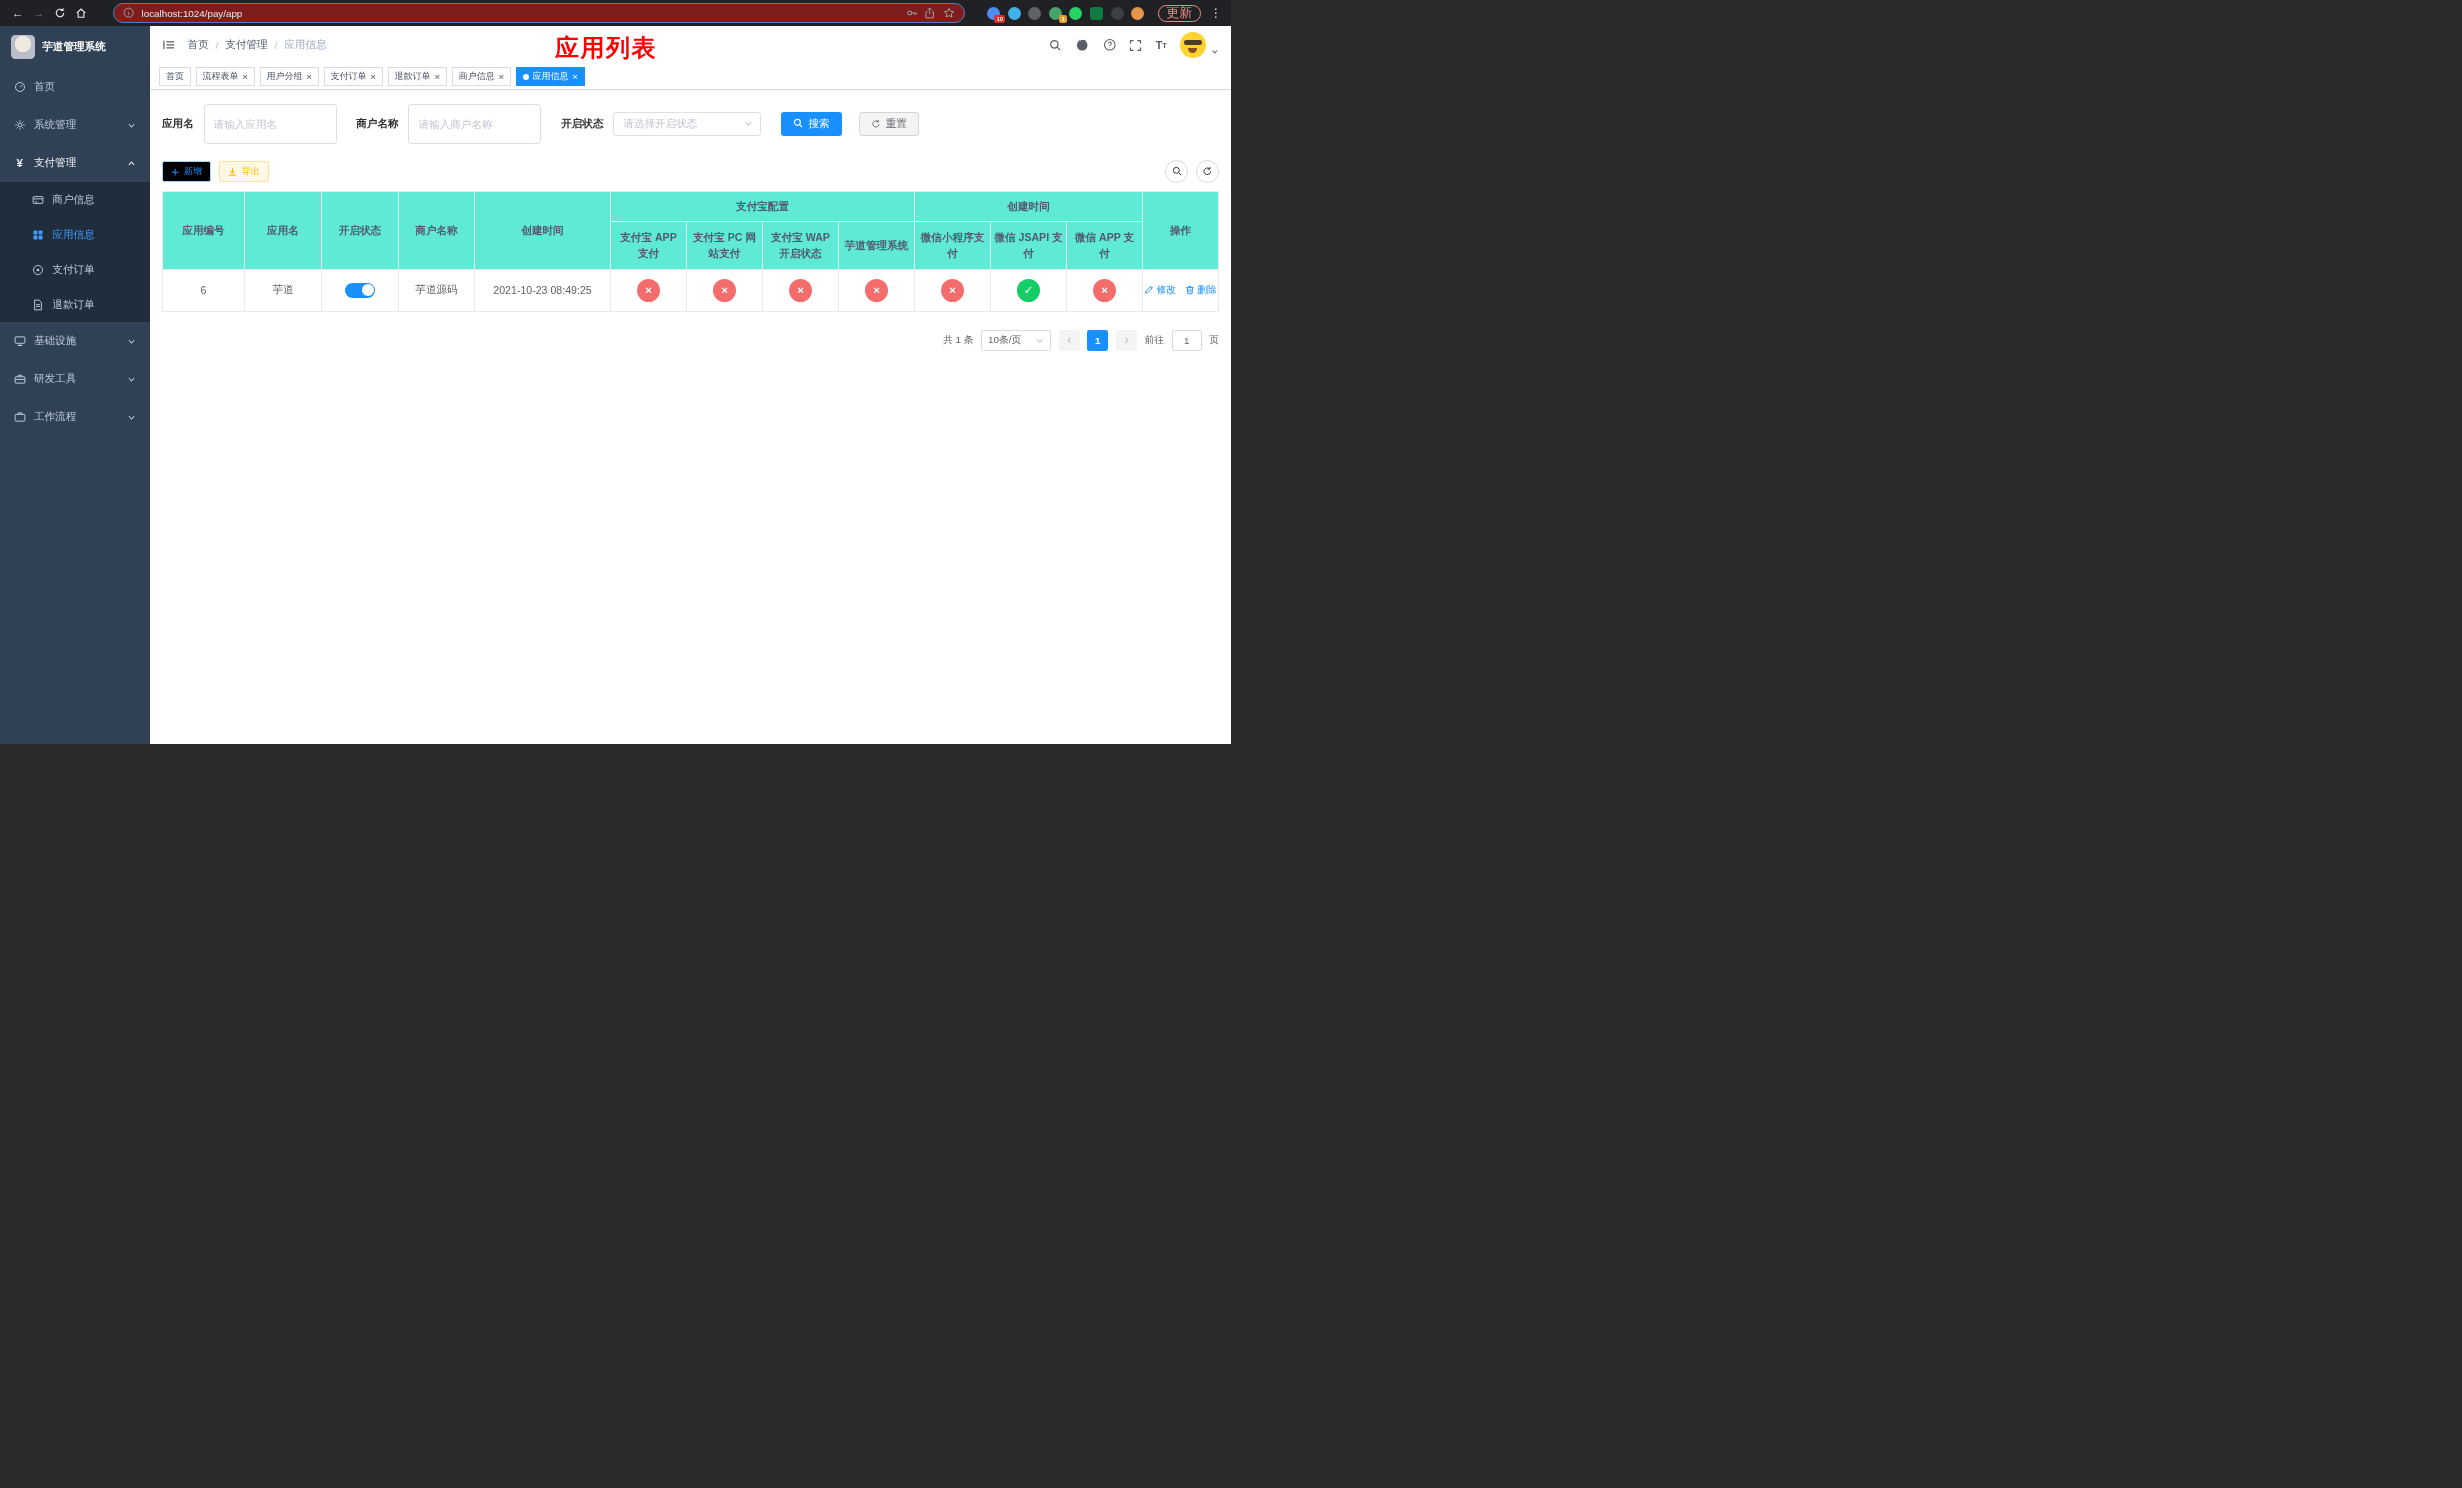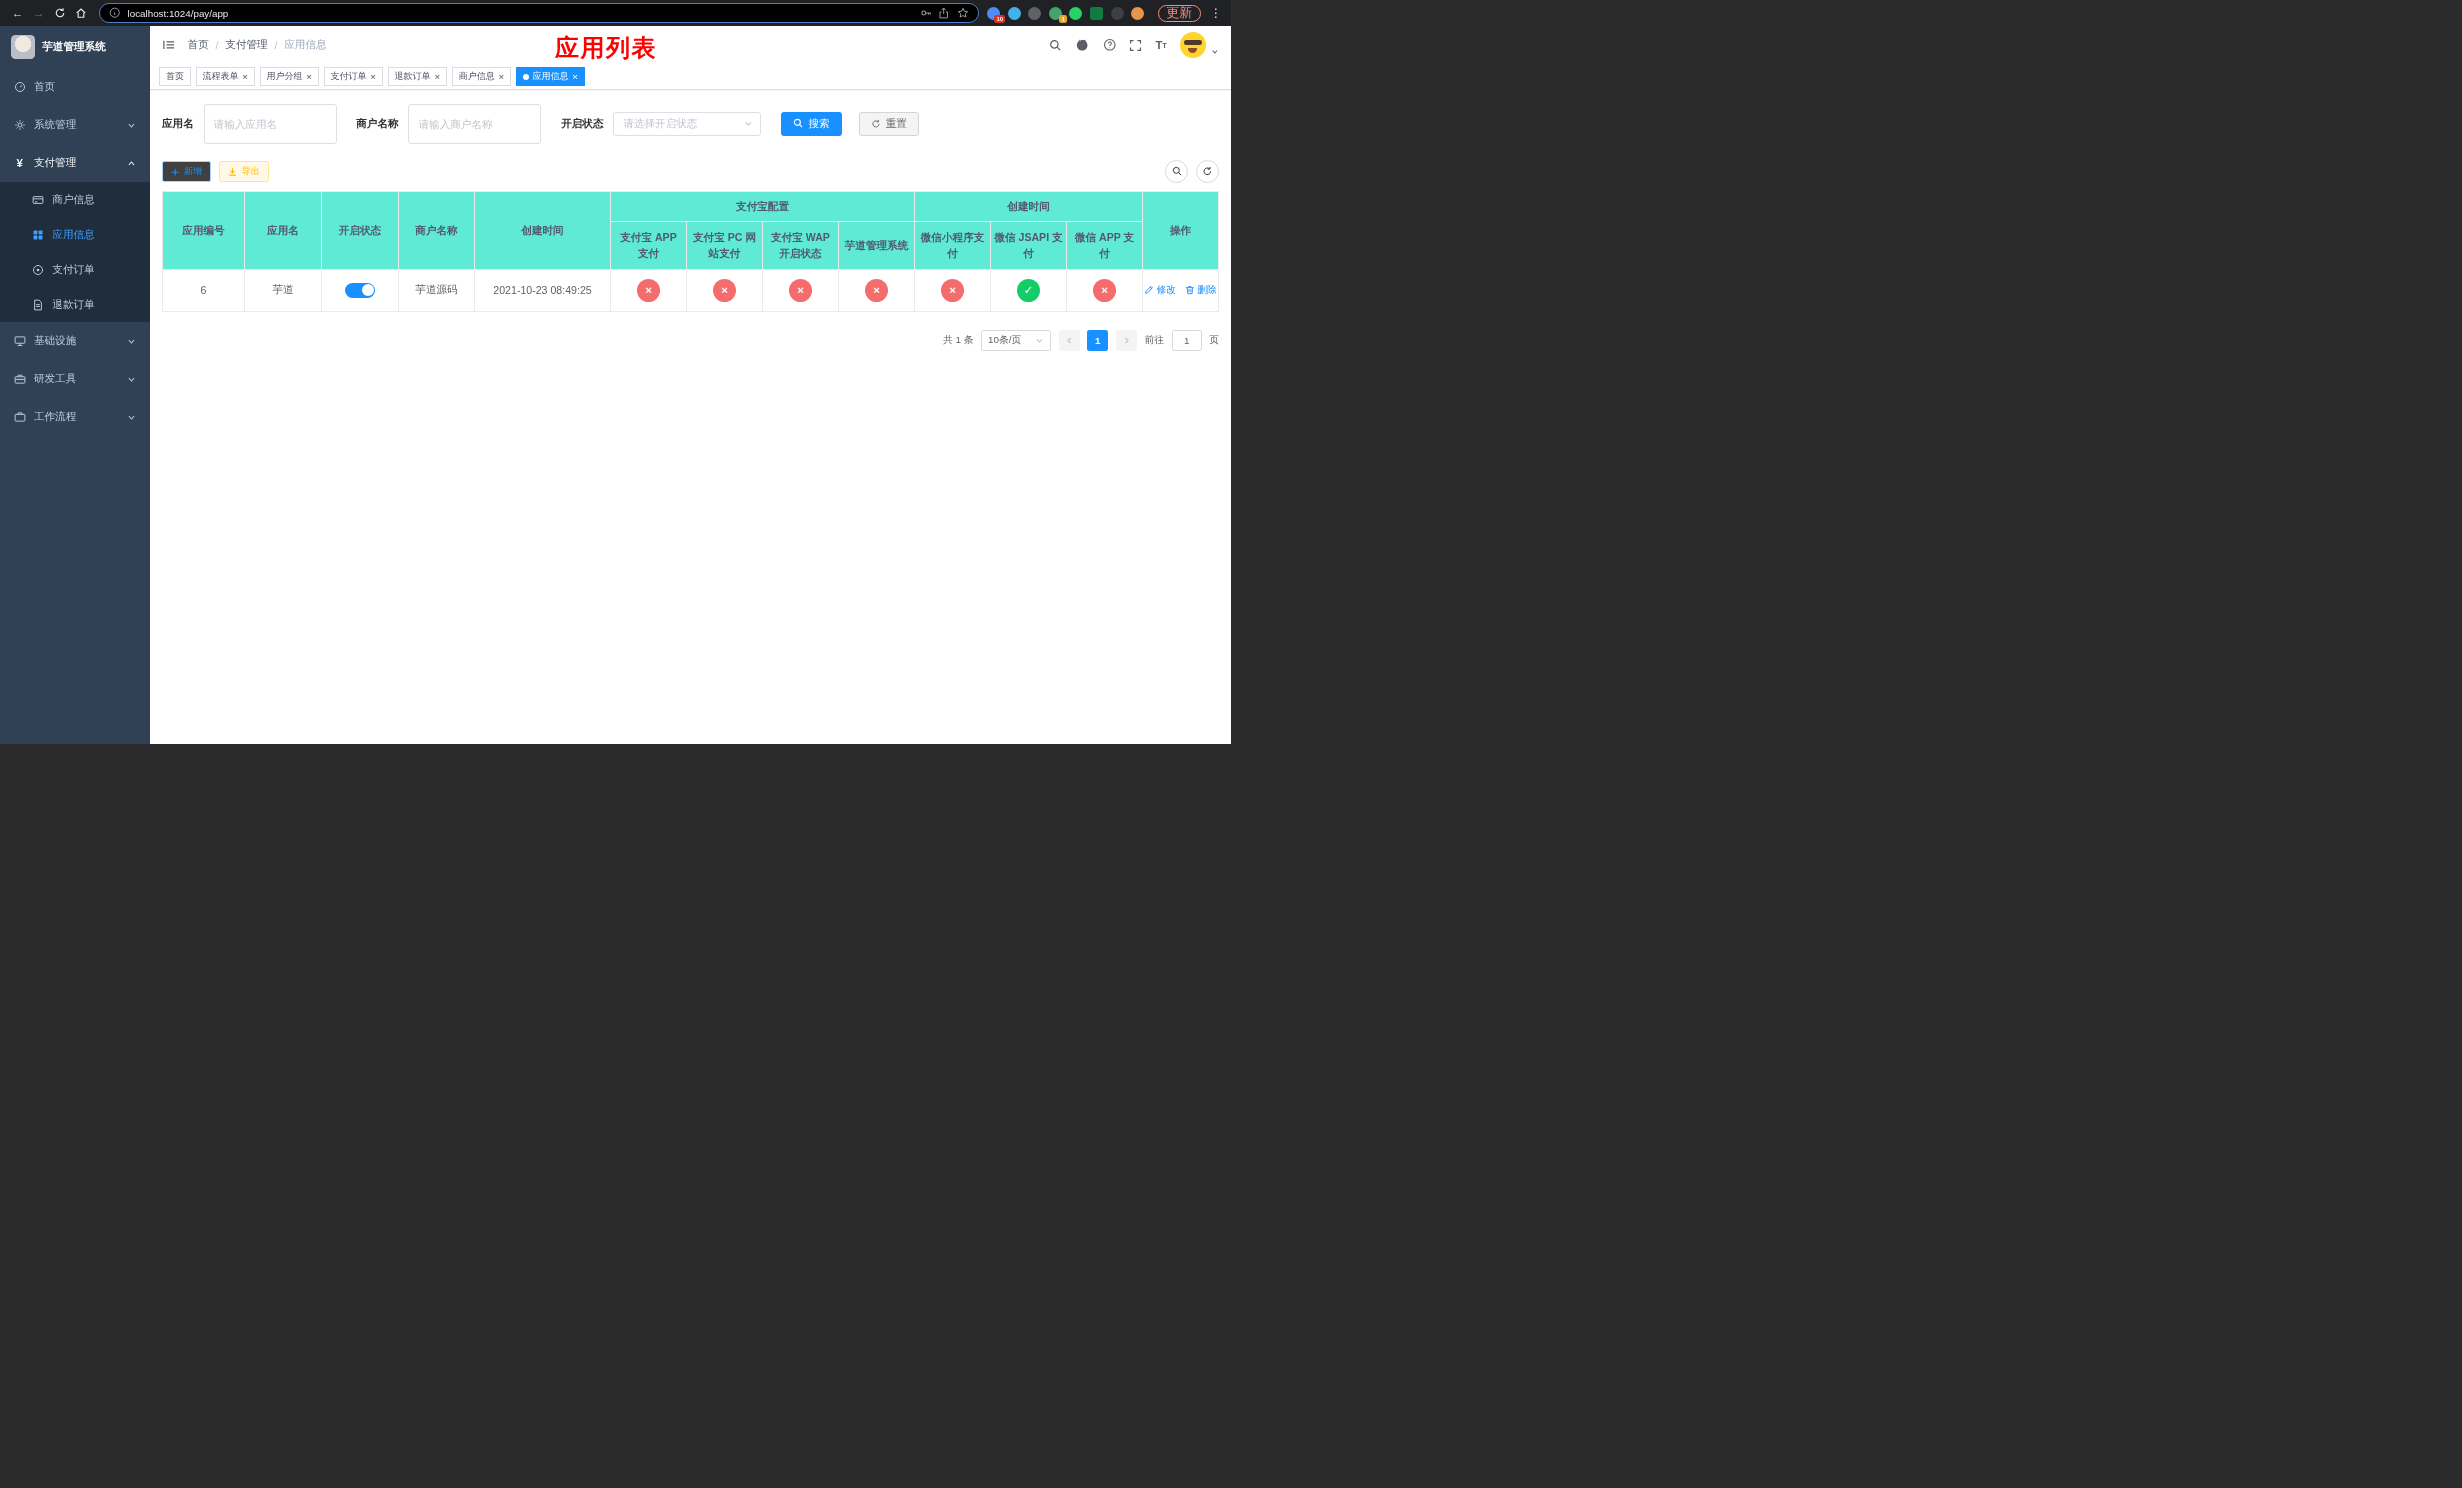--- a/index.html
+++ b/index.html
@@ -3,21 +3,21 @@
 <meta charset="utf-8">
 <style>
   * { margin:0; padding:0; box-sizing:border-box; }
   body { background:#2b2b2b; font-family:"Liberation Sans","DejaVu Sans",sans-serif; }
   .screen { width:1231px; height:744px; background:#fff; overflow:hidden; position:relative; }
 
   
   .chrome { height:26px; background:#202124; display:flex; align-items:center; padding:0 7.6px; gap:1.5px; }
   .nav-ico { width:19.7px; height:19.7px; border-radius:50%; display:flex; align-items:center; justify-content:center; color:#e8eaed; font-size:11.4px; cursor:pointer; flex-shrink:0; }
   .nav-ico.disabled { color:#6e7175; }
-  .omnibox { flex:1; height:19.7px; margin:0 7px; background:#000000; border:1.5px solid #4f7ccc; border-radius:10.6px; display:flex; align-items:center; padding:0 9px; gap:6.8px; min-width:0;text-decoration:underline; }
+  .omnibox { flex:1; height:19.7px; margin:0 21px; background:#7f1d1d; border:1.5px solid #4f7ccc; border-radius:10.6px; display:flex; align-items:center; padding:0 9px; gap:6.8px; min-width:0; }
   .omnibox .url { color:#e8eaed; font-size:9.8px; flex:1; white-space:nowrap; overflow:hidden; }
   .ob-ico { color:#9aa0a6; display:flex; align-items:center; cursor:pointer; }
   .ext-area { display:flex; align-items:center; gap:7.6px; margin-right:6px; }
   .ext-ico { width:13px; height:13px; border-radius:50%; position:relative; cursor:pointer; flex-shrink:0; }
   .ext-ico.square { border-radius:3px; }
   .ext-badge { position:absolute; bottom:-3.8px; right:-5.3px; background:#d93025; color:#fff; font-size:6px; padding:0 2.3px; border-radius:2.3px; line-height:8.3px; font-weight:700; }
   .ext-badge.amber { background:#e8a230; }
   .update-btn { height:17px; padding:0 7.6px; border:0.8px solid #f28b82; color:#f28b82; background:transparent; border-radius:8.3px; font-size:13px; margin:0 6px; display:flex; align-items:center; cursor:pointer; white-space:nowrap; }
   .dots { color:#e8eaed; font-size:12px; width:15px; text-align:center; cursor:pointer; }
 
@@ -72,21 +72,21 @@
   .f-label { font-weight:700; color:#303133; margin-right:9.8px; white-space:nowrap; }
   .f-input { width:133px; height:40px; border:0.8px solid #dcdfe6; border-radius:3px; padding:0 9px; font-size:10.6px; color:#606266; outline:none; font-family:inherit; }
   .f-input::placeholder { color:#c0c4cc; }
   .f-select { width:148px; height:24px; border:0.8px solid #dcdfe6; border-radius:3px; padding:0 7.6px 0 9px; display:flex; align-items:center; justify-content:space-between; color:#c0c4cc; cursor:pointer; }
   .btn { height:24px; border-radius:3px; font-size:10.6px; display:inline-flex; align-items:center; gap:4.5px; padding:0 11.4px; cursor:pointer; border:0.8px solid transparent; font-family:inherit; white-space:nowrap; }
   .btn-primary { background:#1890ff; color:#fff; }
   .btn-reset { background:#f4f4f5; border-color:#d3d4d6; color:#606266; margin-left:17px; }
 
   .toolbar { display:flex; align-items:center; margin-top:16.7px; }
   .btn-sm { height:21px; padding:0 8.3px; font-size:9px; border-radius:2.3px; }
-  .btn-add { background:#404040; border:0.8px solid #a3d3ff; color:#1890ff; }
+  .btn-add { background:#000000; border:0.8px solid #a3d3ff; color:#1890ff; }
   .btn-export { background:#fff8e6; border:0.8px solid #ffe399; color:#ffba00; margin-left:7.6px; }
   .toolbar .spacer { flex:1; }
   .circle-btn { width:23px; height:23px; border-radius:50%; border:0.8px solid #d9d9d9; background:#fff; display:flex; align-items:center; justify-content:center; color:#303133; margin-left:7.6px; cursor:pointer; }
 
   
   .data-table { width:100%; border-collapse:collapse; margin-top:7.6px; font-size:10.6px; table-layout:fixed; }
   .data-table th { background:#5eead4; color:#515a6e; font-weight:700; border:0.8px solid #e8eaec; padding:6px 3px; line-height:16.7px; text-align:center; vertical-align:middle; }
   .data-table thead tr:first-child th { height:30px; }
   .data-table thead tr:nth-child(2) th { height:48px; }
   .data-table td { border:0.8px solid #e8eaec; color:#606266; text-align:center; height:42px; padding:3px; vertical-align:middle; }

